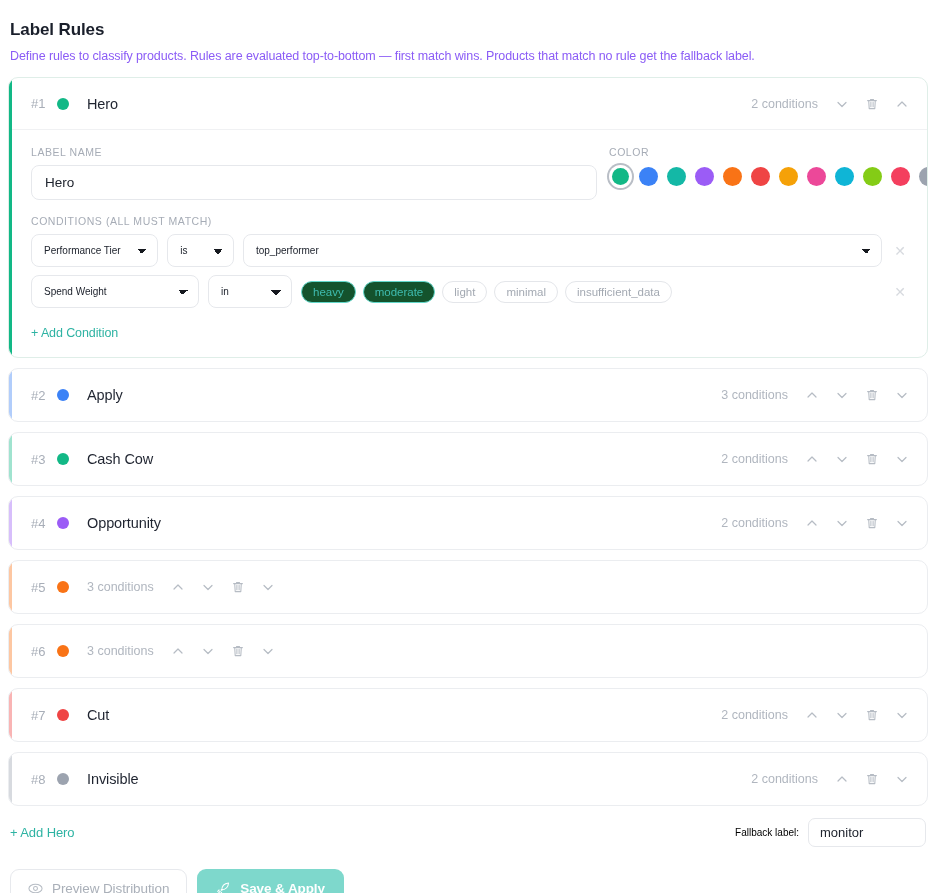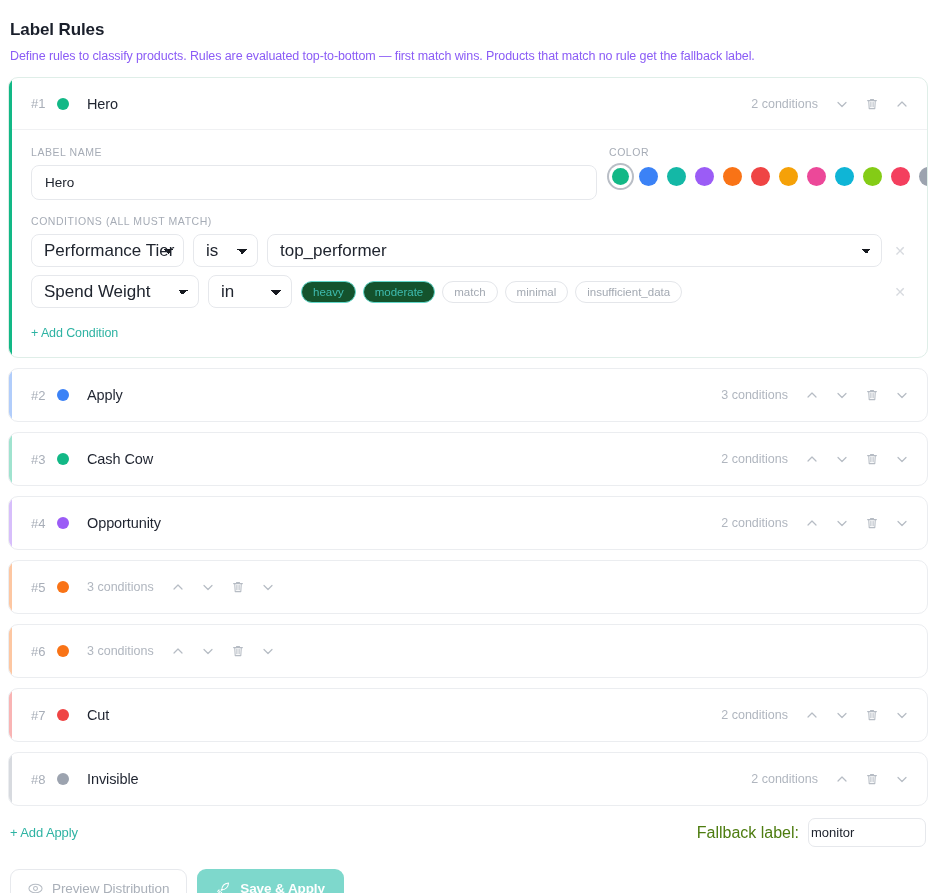--- a/index.html
+++ b/index.html
@@ -91,21 +91,21 @@
   .swatch-wrap.selected { box-shadow: 0 0 0 2px #b9bec6; }
   .swatch { width: 19px; height: 19px; border-radius: 50%; }
   .swatch-wrap.selected .swatch { width: 17px; height: 17px; }
 
   .cond-section { margin-top: 15px; }
   .cond-row {
     display: flex; align-items: center; margin-bottom: 8px; gap: 9px;
   }
   .sel {
     height: 33px; border: 1px solid #e6e8ec; border-radius: 8px;
-    background: #fff; font-size: 17px; color: #20252f;
+    background: #fff; font-size: 10px; color: #20252f;
     font-family: "Liberation Sans", sans-serif;
     padding: 0 8px 0 12px; outline: none;
     -webkit-appearance: none; appearance: none;
     background-image:
       linear-gradient(45deg, transparent 50%, #16191f 50%),
       linear-gradient(135deg, #16191f 50%, transparent 50%);
     background-position: calc(100% - 15px) 14px, calc(100% - 10px) 14px;
     background-size: 5px 5px, 5px 5px;
     background-repeat: no-repeat;
   }
@@ -135,24 +135,24 @@
   .footer-row {
     display: flex; align-items: center; margin-top: 12px;
     padding: 0 2px;
   }
   .add-rule {
     font-size: 13px; color: #2eb3a3; cursor: pointer; letter-spacing: -0.1px;
   }
   .fallback-wrap {
     margin-left: auto; display: flex; align-items: center; gap: 9px;
   }
-  .fallback-label { font-size: 16px; color: #4d7c0f; }
+  .fallback-label { font-size: 10px; color: #000000; }
   .fallback-input {
     width: 118px; height: 29px; border: 1px solid #e6e8ec;
-    border-radius: 7px; padding: 0 2px; font-size: 13px; color: #20252f;
+    border-radius: 7px; padding: 0 11px; font-size: 13px; color: #20252f;
     font-family: "Liberation Sans", sans-serif; outline: none; background: #fff;
   }
 
   .actions-row { display: flex; align-items: center; gap: 10px; margin-top: 22px; padding: 0 2px; }
   .btn {
     display: flex; align-items: center; gap: 9px;
     height: 39px; border-radius: 9px; cursor: pointer;
     font-size: 13.5px; letter-spacing: -0.1px;
   }
   .btn-ghost {
@@ -250,21 +250,21 @@
               <select class="sel field"><option>Performance Tier</option></select>
               <select class="sel op"><option>is</option></select>
               <select class="sel value"><option>top_performer</option></select>
               <span class="remove-x">✕</span>
             </div><div class="cond-row">
               <select class="sel field"><option>Spend Weight</option></select>
               <select class="sel op"><option>in</option></select>
               <span class="chips">
                 <span class="chip on">heavy</span>
                 <span class="chip on">moderate</span>
-                <span class="chip">match</span>
+                <span class="chip">light</span>
                 <span class="chip">minimal</span>
                 <span class="chip">insufficient_data</span>
               </span>
               <span class="remove-x">✕</span>
             </div><div class="add-cond">+ Add Condition</div></div>
         </div>
       </div>
       <div class="rule-card">
         <div class="stripe" style="background:#3b82f666"></div>
         <div class="rule-head">
@@ -499,21 +499,21 @@
               <svg width="14" height="14" viewBox="0 0 14 14" fill="none" stroke="#b6bcc4" stroke-width="1.2" stroke-linecap="round" stroke-linejoin="round">
                 <path d="M3 5.5 L7 9.5 L11 5.5"></path>
               </svg>
             </div>
           </span>
         </div>
       </div>
     </div>
 
   <div class="footer-row">
-    <div class="add-rule">+ Add Apply</div>
+    <div class="add-rule">+ Add Hero</div>
     <div class="fallback-wrap">
       <span class="fallback-label">Fallback label:</span>
       <input class="fallback-input" type="text" value="monitor" style="">
     </div>
   </div>
 
   <div class="actions-row">
     <div class="btn btn-ghost">
       <span>
         <svg width="15" height="15" viewBox="0 0 16 16" fill="none" stroke="#b6bcc4" stroke-width="1.1">

